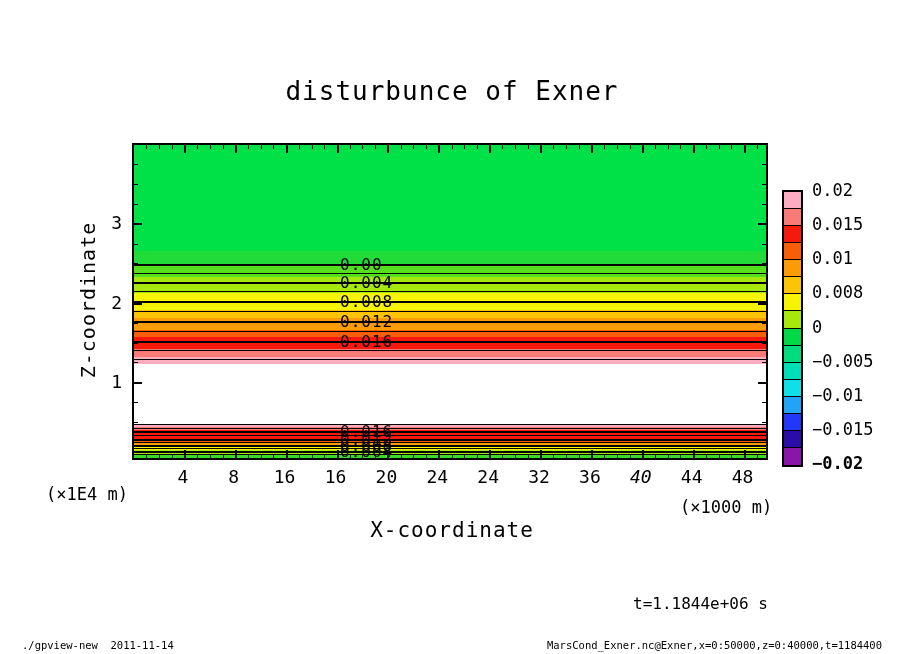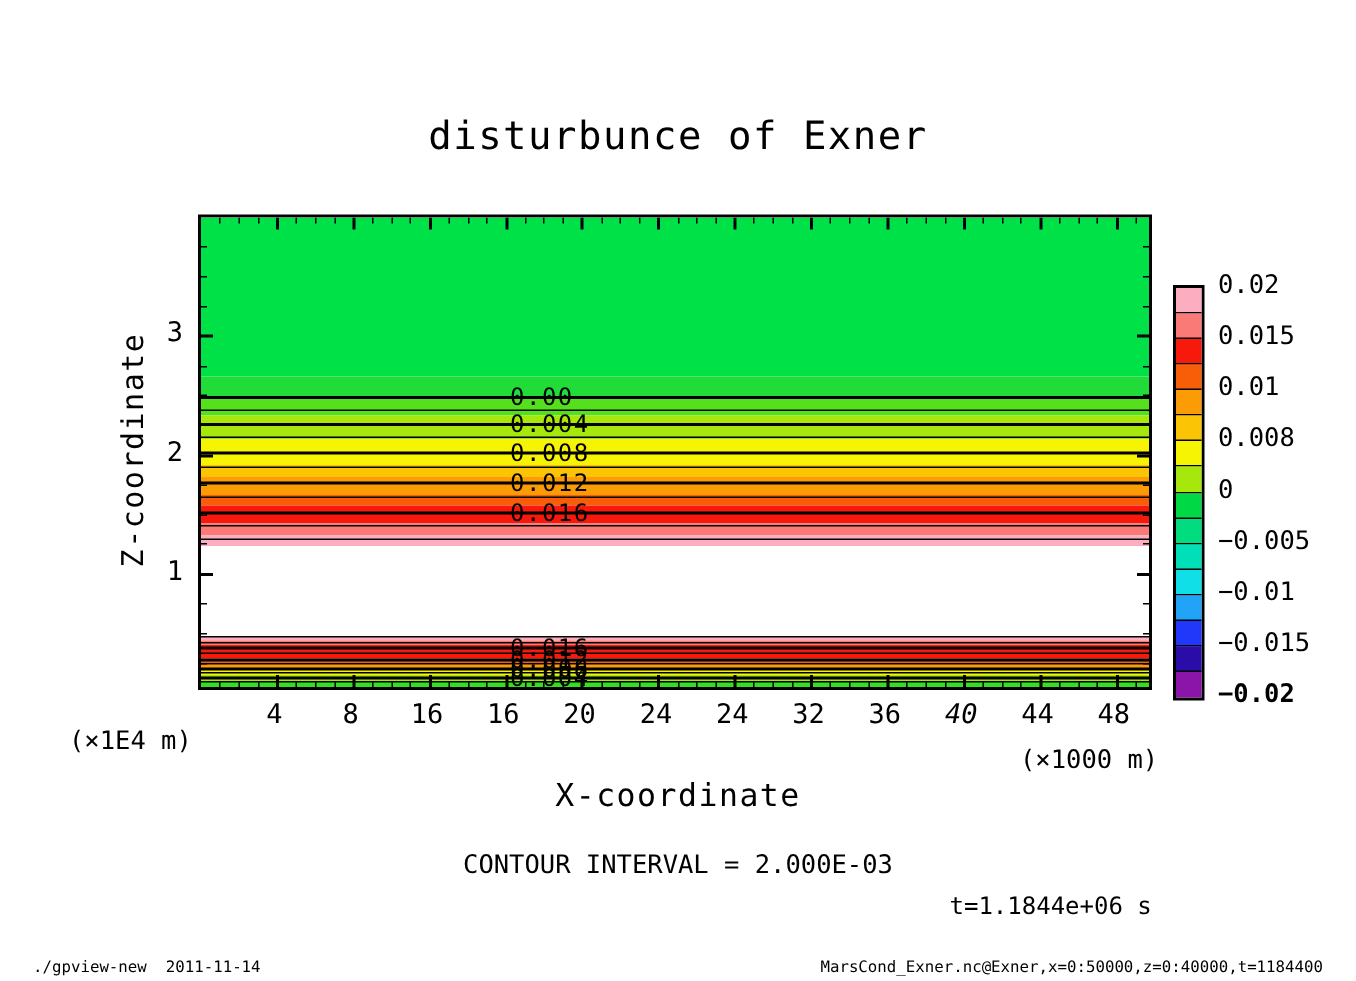--- a/index.html
+++ b/index.html
@@ -269,21 +269,20 @@
       <div class="cb-cell" style="height: 6.25%; background: rgb(16, 223, 232);"></div>
       <div class="cb-cell" style="height: 6.25%; background: rgb(33, 163, 248);"></div>
       <div class="cb-cell" style="height: 6.25%; background: rgb(33, 56, 250);"></div>
       <div class="cb-cell" style="height: 6.25%; background: rgb(42, 13, 168);"></div>
       <div class="cb-cell" style="height: 6.25%; background: rgb(138, 21, 168);"></div>
     </div>
 
   <div class="abs" id="x-axis-unit">(×1000 m)</div>
   <div class="abs" id="x-axis-title">X-coordinate</div>
 
-  <div class="abs" id="contour-interval">CONTOUR INTERVAL = 2.000E-03</div>
   <div class="abs" id="time-stamp">t=1.1844e+06 s</div>
 
   <div class="abs footer-text" id="footer-left">./gpview-new  2011-11-14</div>
   <div class="abs footer-text" id="footer-right">MarsCond_Exner.nc@Exner,x=0:50000,z=0:40000,t=1184400</div>
 
 <div class="xt-label" style="left: 182.88px;">4</div>
     <div class="xt-label" style="left: 233.76px;">8</div>
     <div class="xt-label" style="left: 284.64px;">16</div>
     <div class="xt-label" style="left: 335.52px;">16</div>
     <div class="xt-label" style="left: 386.4px;">20</div>

